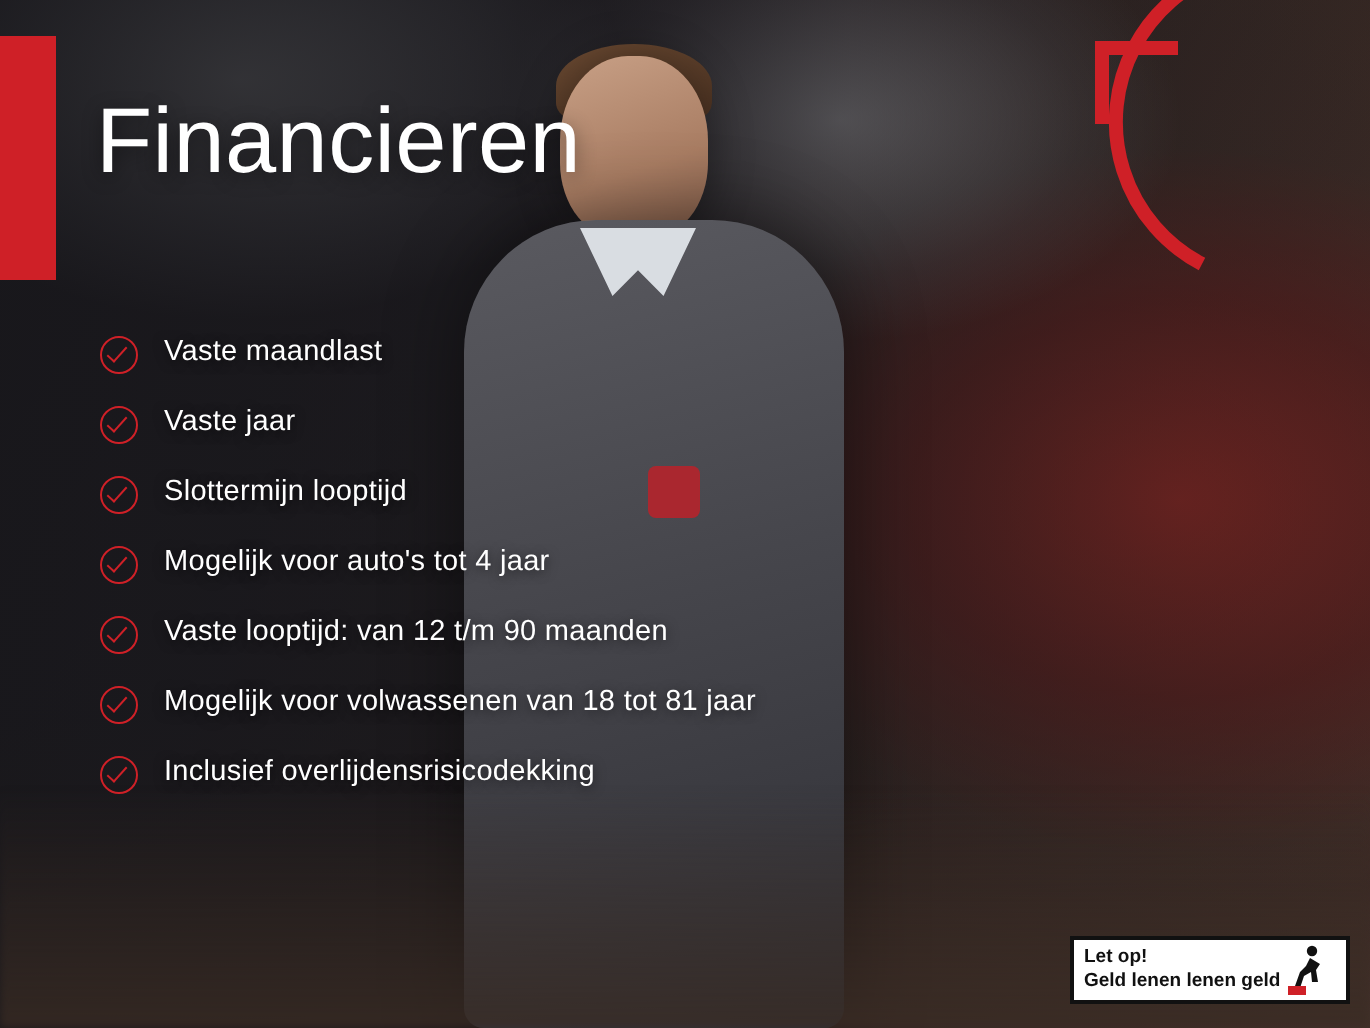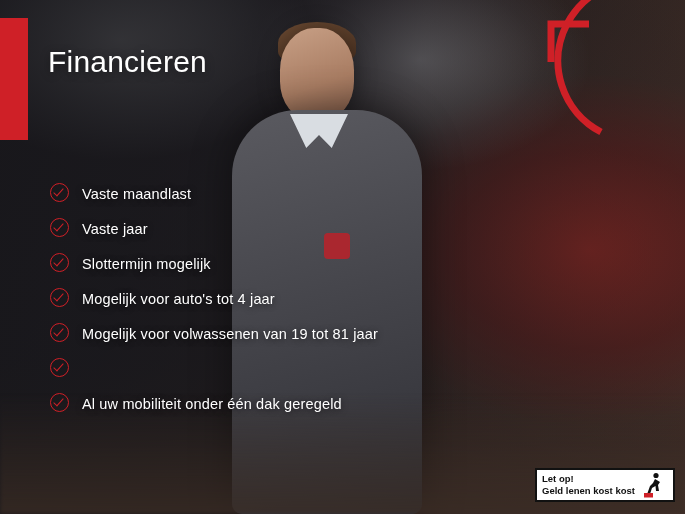--- a/index.html
+++ b/index.html
@@ -122,37 +122,37 @@
     height: 168px;
     pointer-events: none;
   }
 
   
   .headline {
     position: absolute;
     left: 48px;
     top: 46px;
     color: #ffffff;
-    font-size: 30px;
+    font-size: 46px;
     line-height: 1.08;
     font-weight: 400;
     letter-spacing: 0.2px;
     text-shadow: 0 2px 10px rgba(0,0,0,0.45);
   }
   .headline span { display: block; }
 
   .features {
     position: absolute;
     left: 50px;
     top: 168px;
     width: 420px;
   }
   .feature {
     display: flex;
-    align-items: flex-end;
+    align-items: flex-start;
     height: 34px;
     margin-bottom: 1px;
   }
   .check {
     flex: 0 0 auto;
     width: 17px;
     height: 17px;
     border: 1.6px solid #cf2027;
     border-radius: 50%;
     position: relative;
@@ -240,43 +240,44 @@
     <div class="feature">
       <span class="check"></span>
       <span class="feature-label">Vaste maandlast</span>
     </div>
     <div class="feature">
       <span class="check"></span>
       <span class="feature-label">Vaste jaar</span>
     </div>
     <div class="feature">
       <span class="check"></span>
-      <span class="feature-label">Slottermijn mogelijk</span>
+      <span class="feature-label">Slottermijn looptijd</span>
     </div>
     <div class="feature">
       <span class="check"></span>
       <span class="feature-label">Mogelijk voor auto's tot 4 jaar</span>
     </div>
     <div class="feature">
       <span class="check"></span>
-      <span class="feature-label">Mogelijk voor volwassenen van 19 tot 81 jaar</span>
-    </div>
-    <div class="feature">
-      <span class="check"></span>
-    </div>
-    <div class="feature">
-      <span class="check"></span>
-      <span class="feature-label">Al uw mobiliteit onder één dak geregeld</span>
+      <span class="feature-label">Vaste looptijd: van 12 t/m 90 maanden</span>
+    </div>
+    <div class="feature">
+      <span class="check"></span>
+      <span class="feature-label">Mogelijk voor volwassenen van 18 tot 81 jaar</span>
+    </div>
+    <div class="feature">
+      <span class="check"></span>
+      <span class="feature-label">Inclusief overlijdensrisicodekking</span>
     </div>
   </div>
 
   <div class="warning">
     <div class="warning-text">
       <span>Let op!</span>
-      <span>Geld lenen kost kost</span>
+      <span>Geld lenen lenen geld</span>
     </div>
     <div class="warning-icon">
       <svg viewBox="0 0 26 28" width="26" height="28">
         <circle cx="14" cy="4.5" r="2.6" fill="#111"></circle>
         <path d="M13 8 L18 11 L16 14 L17 20 L14 20 L13.5 15 L10 17 L8 23 L5.5 22 L8 15 L11 12 Z" fill="#111"></path>
         <rect x="2" y="22" width="9" height="4.5" fill="#cf2027"></rect>
       </svg>
     </div>
   </div>
 

